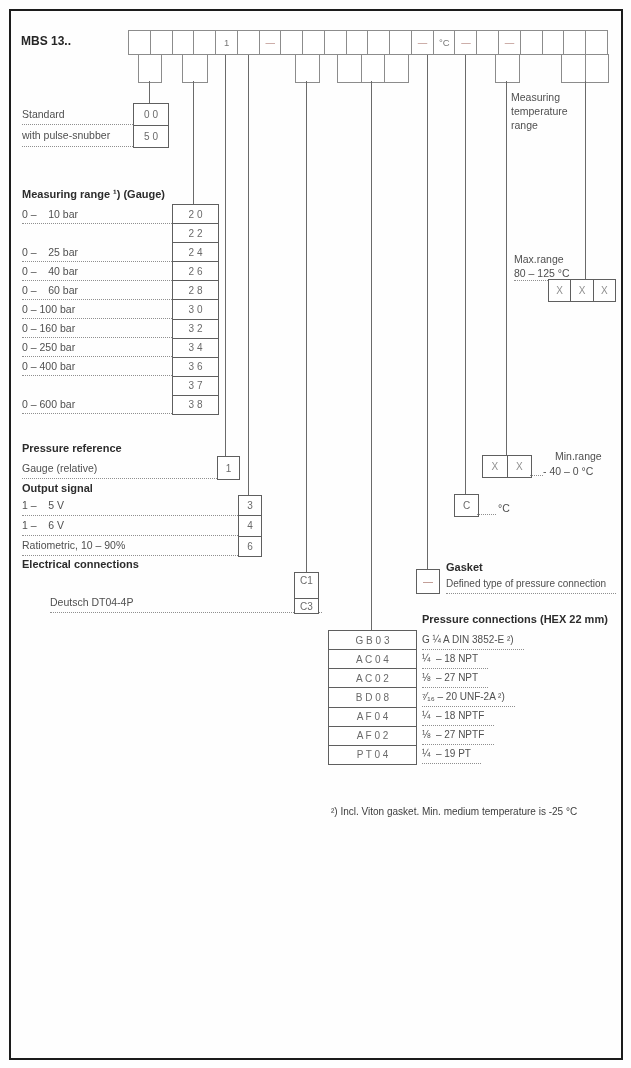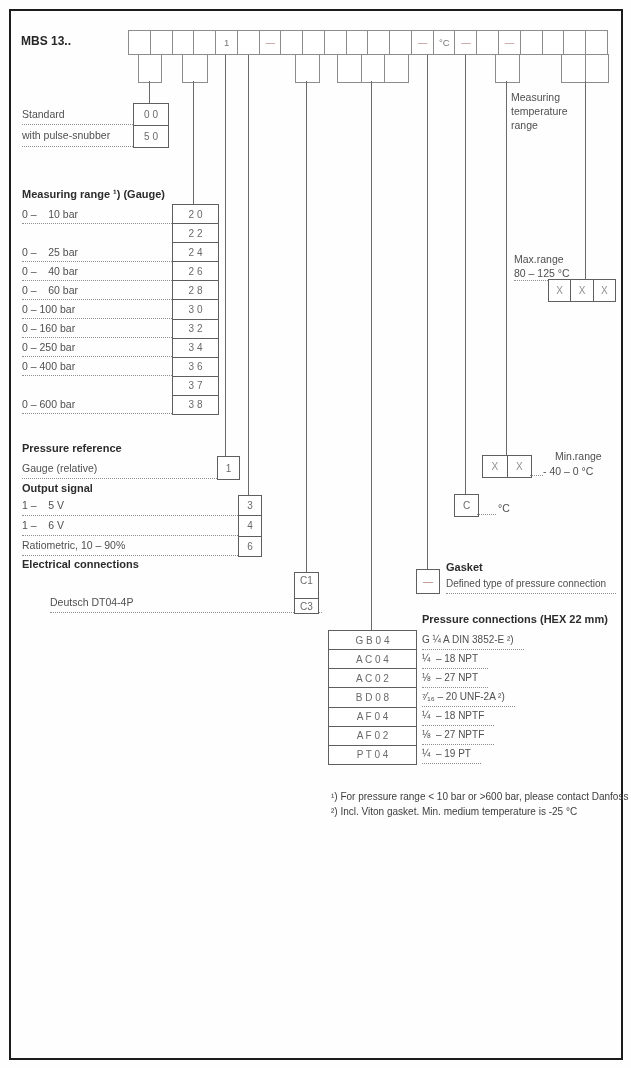--- a/index.html
+++ b/index.html
@@ -157,21 +157,21 @@
   </div>
 
   <div class="codebox" style="left:416px; top:569px; width:22px; height:23px;">
     <div class="codecell red">—</div>
   </div>
   <div class="sec-title" style="left:446px; top:561px;">Gasket</div>
   <div class="desc-row" style="left:446px; top:574px; font-size:10px;">Defined type of pressure connection</div>
 
   <div class="sec-title" style="left:422px; top:613px;">Pressure connections (HEX 22 mm)</div>
   <div class="codebox" style="left:328px; top:630px; width:87px; height:133px;">
-    <div class="codecell">G B 0 4</div>
+    <div class="codecell">G B 0 3</div>
     <div class="codecell">A C 0 4</div>
     <div class="codecell">A C 0 2</div>
     <div class="codecell">B D 0 8</div>
     <div class="codecell">A F 0 4</div>
     <div class="codecell">A F 0 2</div>
     <div class="codecell">P T 0 4</div>
   </div>
   <div class="desc-row" style="left:422px; top:630px;">G ¼ A DIN 3852-E ²)</div>
   <div class="desc-row" style="left:422px; top:649px;">¼  – 18 NPT</div>
   <div class="desc-row" style="left:422px; top:668px;">⅛  – 27 NPT</div>
@@ -198,15 +198,14 @@
   <div class="dotseg" style="left:530px; top:464px; width:13px; height:11px;"></div>
   <div class="plain-text" style="left:543px; top:449px;padding-left:12px;">Min.range</div>
   <div class="plain-text" style="left:543px; top:464px;">- 40 – 0 °C</div>
 
   <div class="codebox" style="left:454px; top:494px; width:23px; height:21px;">
     <div class="codecell">C</div>
   </div>
   <div class="dotseg" style="left:477px; top:503px; width:19px; height:11px;"></div>
   <div class="plain-text" style="left:498px; top:501px;">°C</div>
 
-  <div class="note" style="left:331px; top:789px;">¹) For pressure range &lt; 10 bar or &gt;600 bar, please contact Danfoss</div>
   <div class="note" style="left:331px; top:804px;">²) Incl. Viton gasket. Min. medium temperature is -25 °C</div>
 </div>
 
 </body></html>

